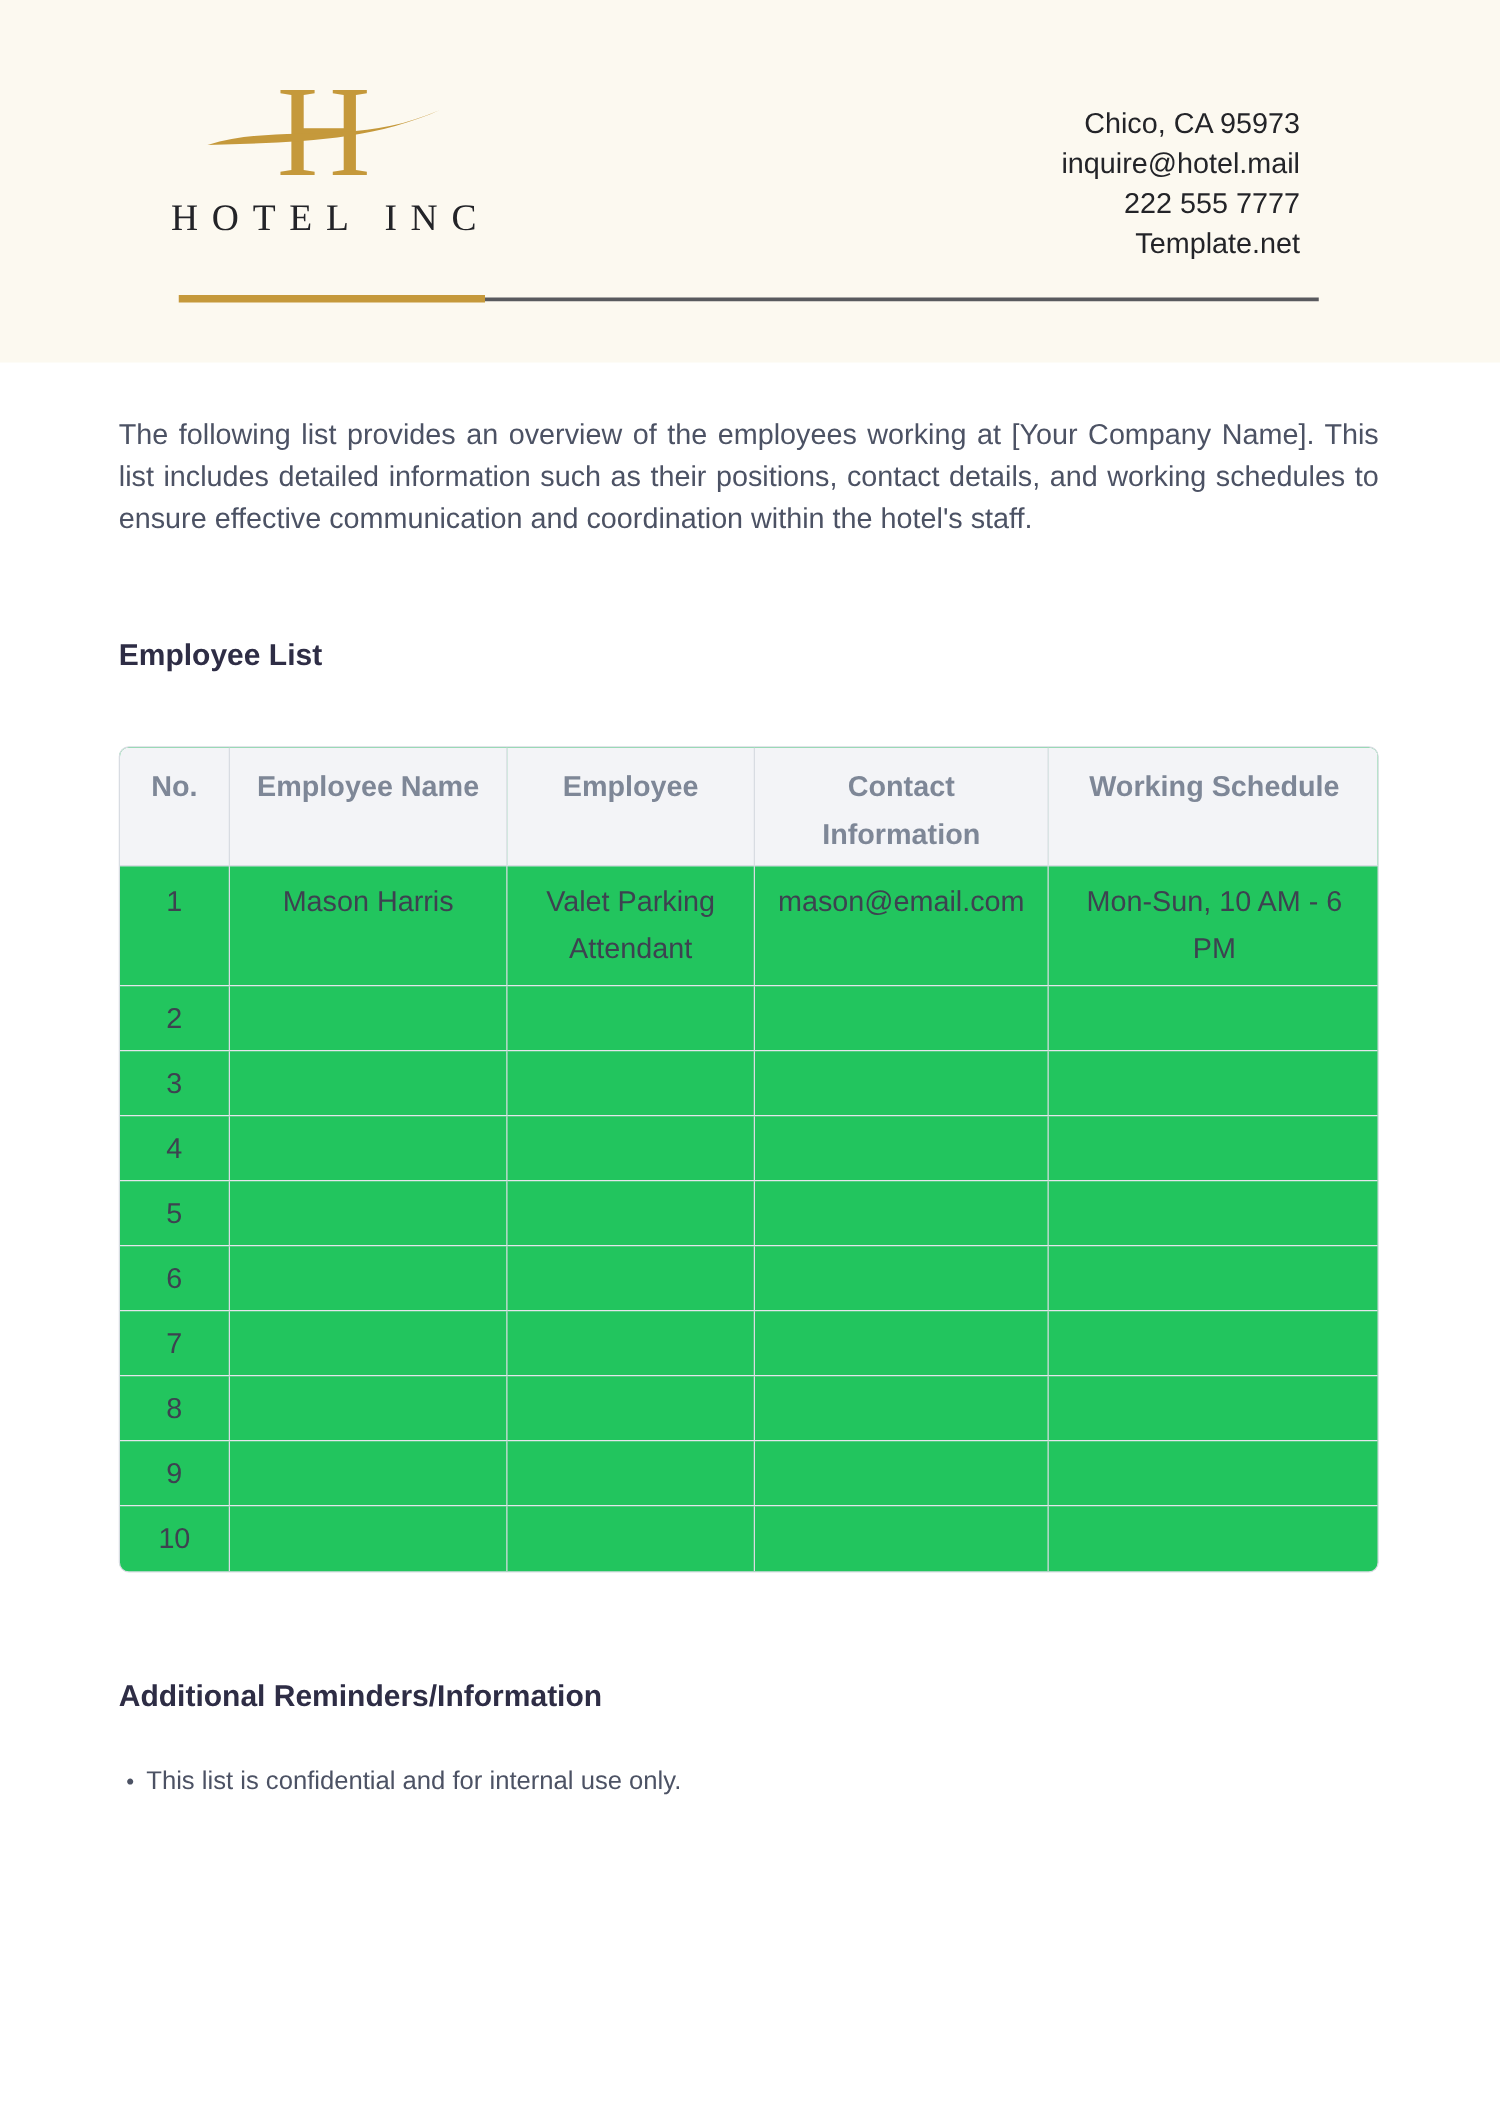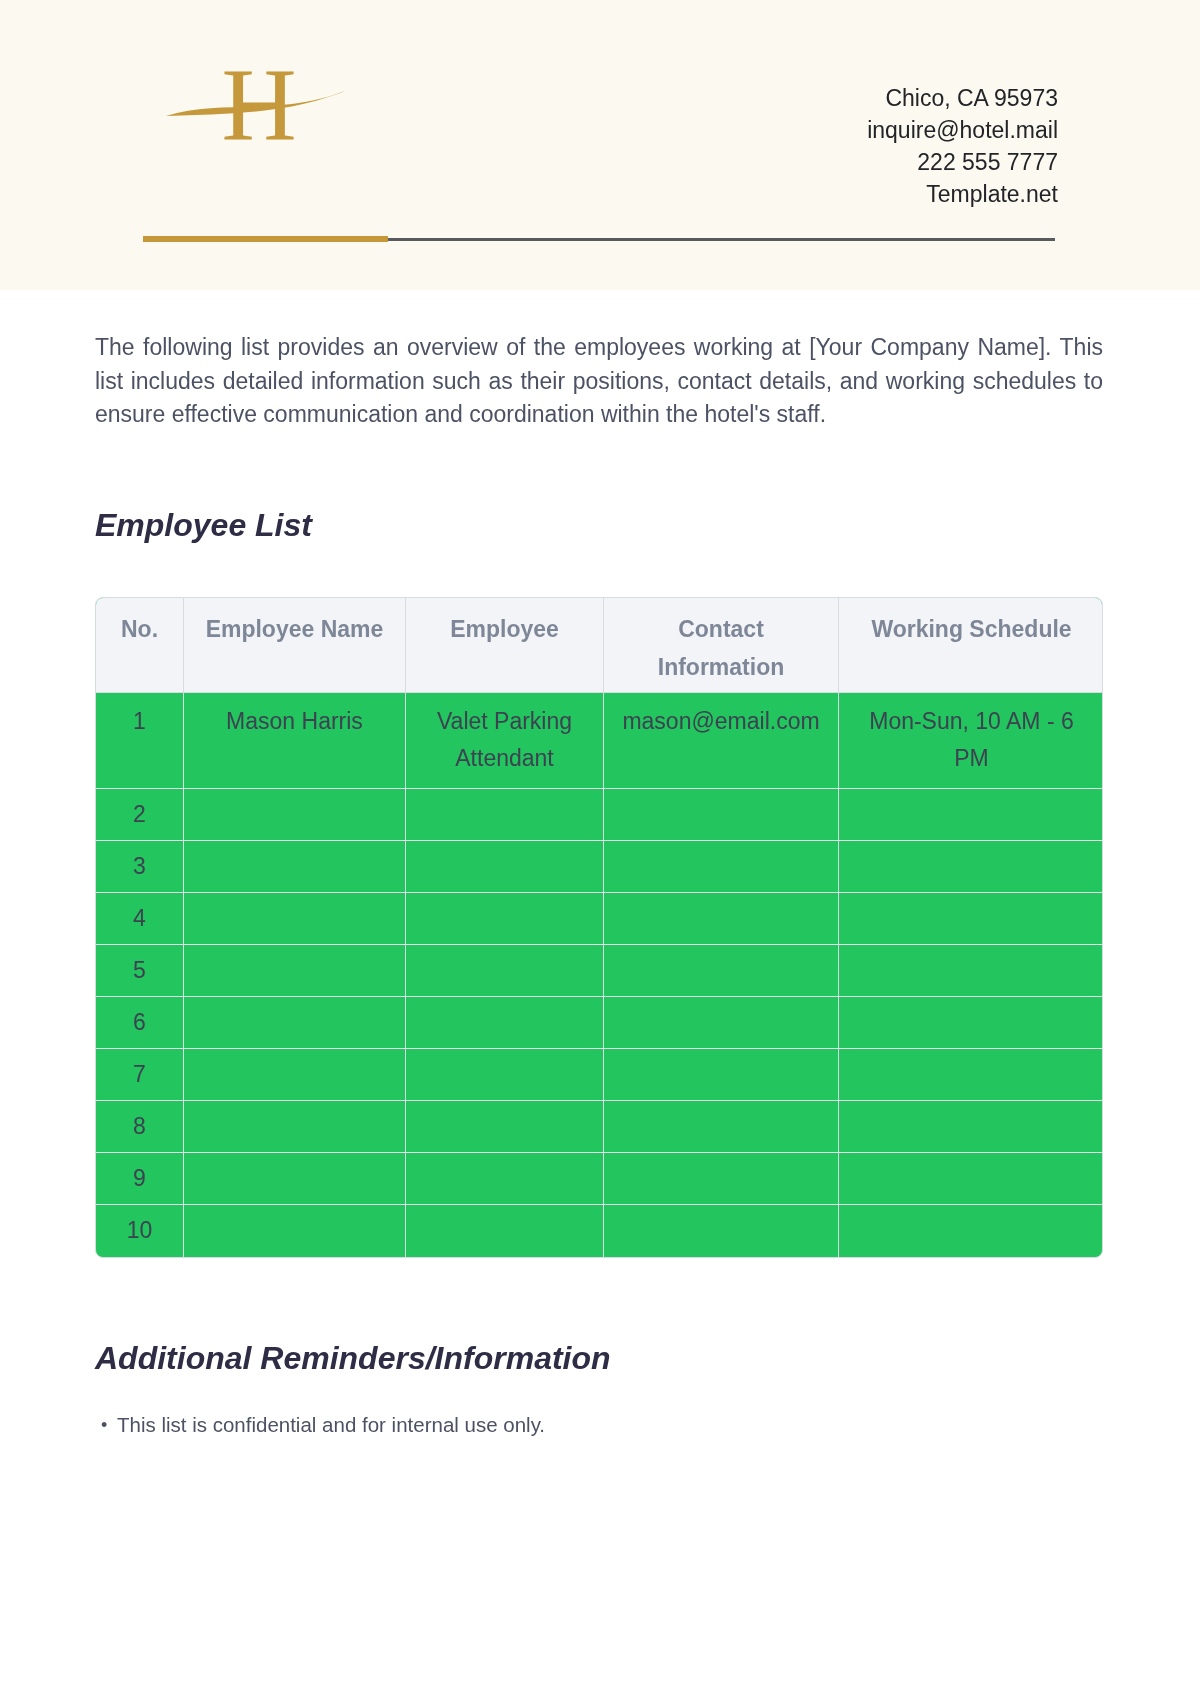--- a/index.html
+++ b/index.html
@@ -18,38 +18,38 @@
   
   .band{position:relative;width:100%;height:290px;background:var(--band-bg);}
   .logo{position:absolute;left:124px;top:52px;width:270px;text-align:center;}
   .logo svg{display:block;margin:0 auto;}
   .logo-name{
     margin-top:2px;font-family:"Liberation Serif","DejaVu Serif",serif;
     font-size:30px;color:var(--ink);letter-spacing:11px;text-indent:11px;
     white-space:nowrap;
   }
   .contact{
-    position:absolute;right:142px;top:82px;text-align:right;
+    position:absolute;right:160px;top:82px;text-align:right;
     font-size:23px;line-height:32px;color:var(--ink);
   }
   .rule{position:absolute;left:143px;top:236px;display:flex;align-items:center;}
   .rule-gold{display:block;width:245px;height:6px;background:var(--gold);}
   .rule-dark{display:block;width:667px;height:3px;background:var(--divider-dark);}
   
   main{margin:0 97px 0 95px;}
   h1.doc-title{
     margin-top:95px;text-align:center;font-size:43px;line-height:48px;
     font-weight:bold;color:var(--heading);letter-spacing:0;
   }
   p.intro{
     margin-top:41px;font-size:23px;line-height:33.5px;color:var(--body-text);
     text-align:justify;
   }
   h2.section{
-    font-size:32px;line-height:40px;font-weight:bold;color:var(--heading);font-style:italic;
+    font-size:24px;line-height:40px;font-weight:bold;color:var(--heading);
   }
   h2.employee{margin-top:73px;}
   h2.reminders{margin-top:80px;}
   
   .table-wrap{
     margin-top:52px;border:1px solid var(--table-border);border-radius:8px;
     overflow:hidden;background:#22c55e;
   }
   table{border-collapse:separate;border-spacing:0;width:100%;table-layout:fixed;}
   th,td{
@@ -86,20 +86,21 @@
 <body>
 
 <div class="page">
 
   <header class="band">
     <div class="logo">
       <svg width="250" height="104" viewBox="0 0 250 104">
         <text x="125" y="88" text-anchor="middle" font-family="Liberation Serif, DejaVu Serif, serif" font-size="104" fill="#c5993b">H</text>
         <path d="M32 64 C 90 46, 150 66, 218 36 C 160 62, 95 62, 32 64 Z" fill="#c5993b"></path>
       </svg>
+      <div class="logo-name">HOTEL INC</div>
     </div>
 
     <div class="contact">
       <div>Chico, CA 95973</div>
       <div>inquire@hotel.mail</div>
       <div>222 555 7777</div>
       <div>Template.net</div>
     </div>
 
     <div class="rule">

